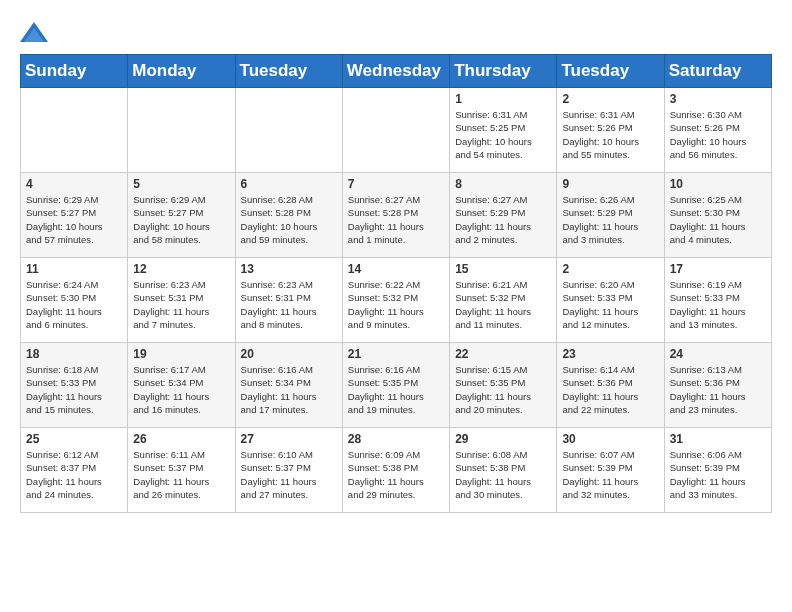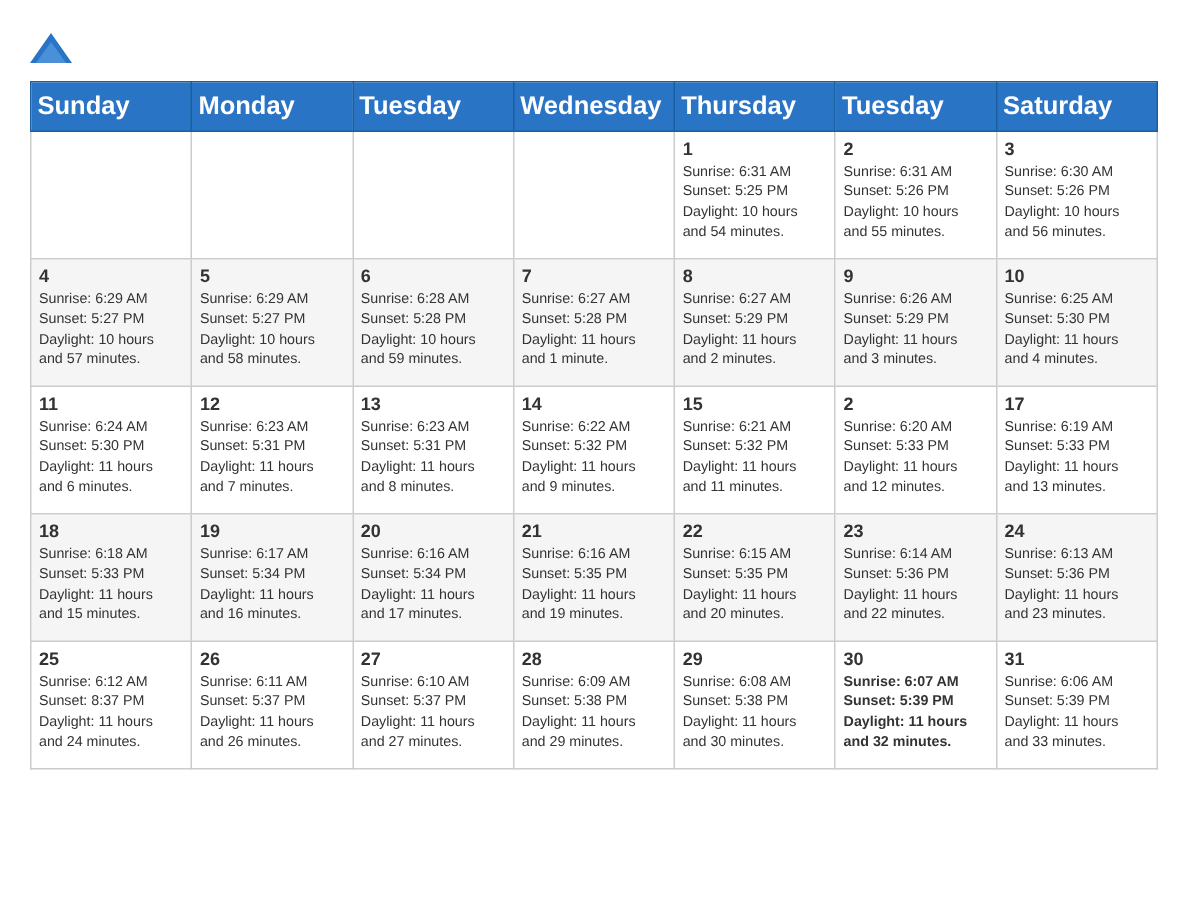--- a/index.html
+++ b/index.html
@@ -323,21 +323,21 @@
         </td>
         <td>
           <span class="day-number">29</span>
           <div class="day-info" style="white-space: pre-line;">Sunrise: 6:08 AM
 Sunset: 5:38 PM
 Daylight: 11 hours
 and 30 minutes.</div>
         </td>
         <td>
           <span class="day-number">30</span>
-          <div class="day-info" style="white-space: pre-line; font-weight: bold;">Sunrise: 6:07 AM
+          <div class="day-info" style="white-space: pre-line;">Sunrise: 6:07 AM
 Sunset: 5:39 PM
 Daylight: 11 hours
 and 32 minutes.</div>
         </td>
         <td>
           <span class="day-number">31</span>
           <div class="day-info" style="white-space: pre-line;">Sunrise: 6:06 AM
 Sunset: 5:39 PM
 Daylight: 11 hours
 and 33 minutes.</div>

